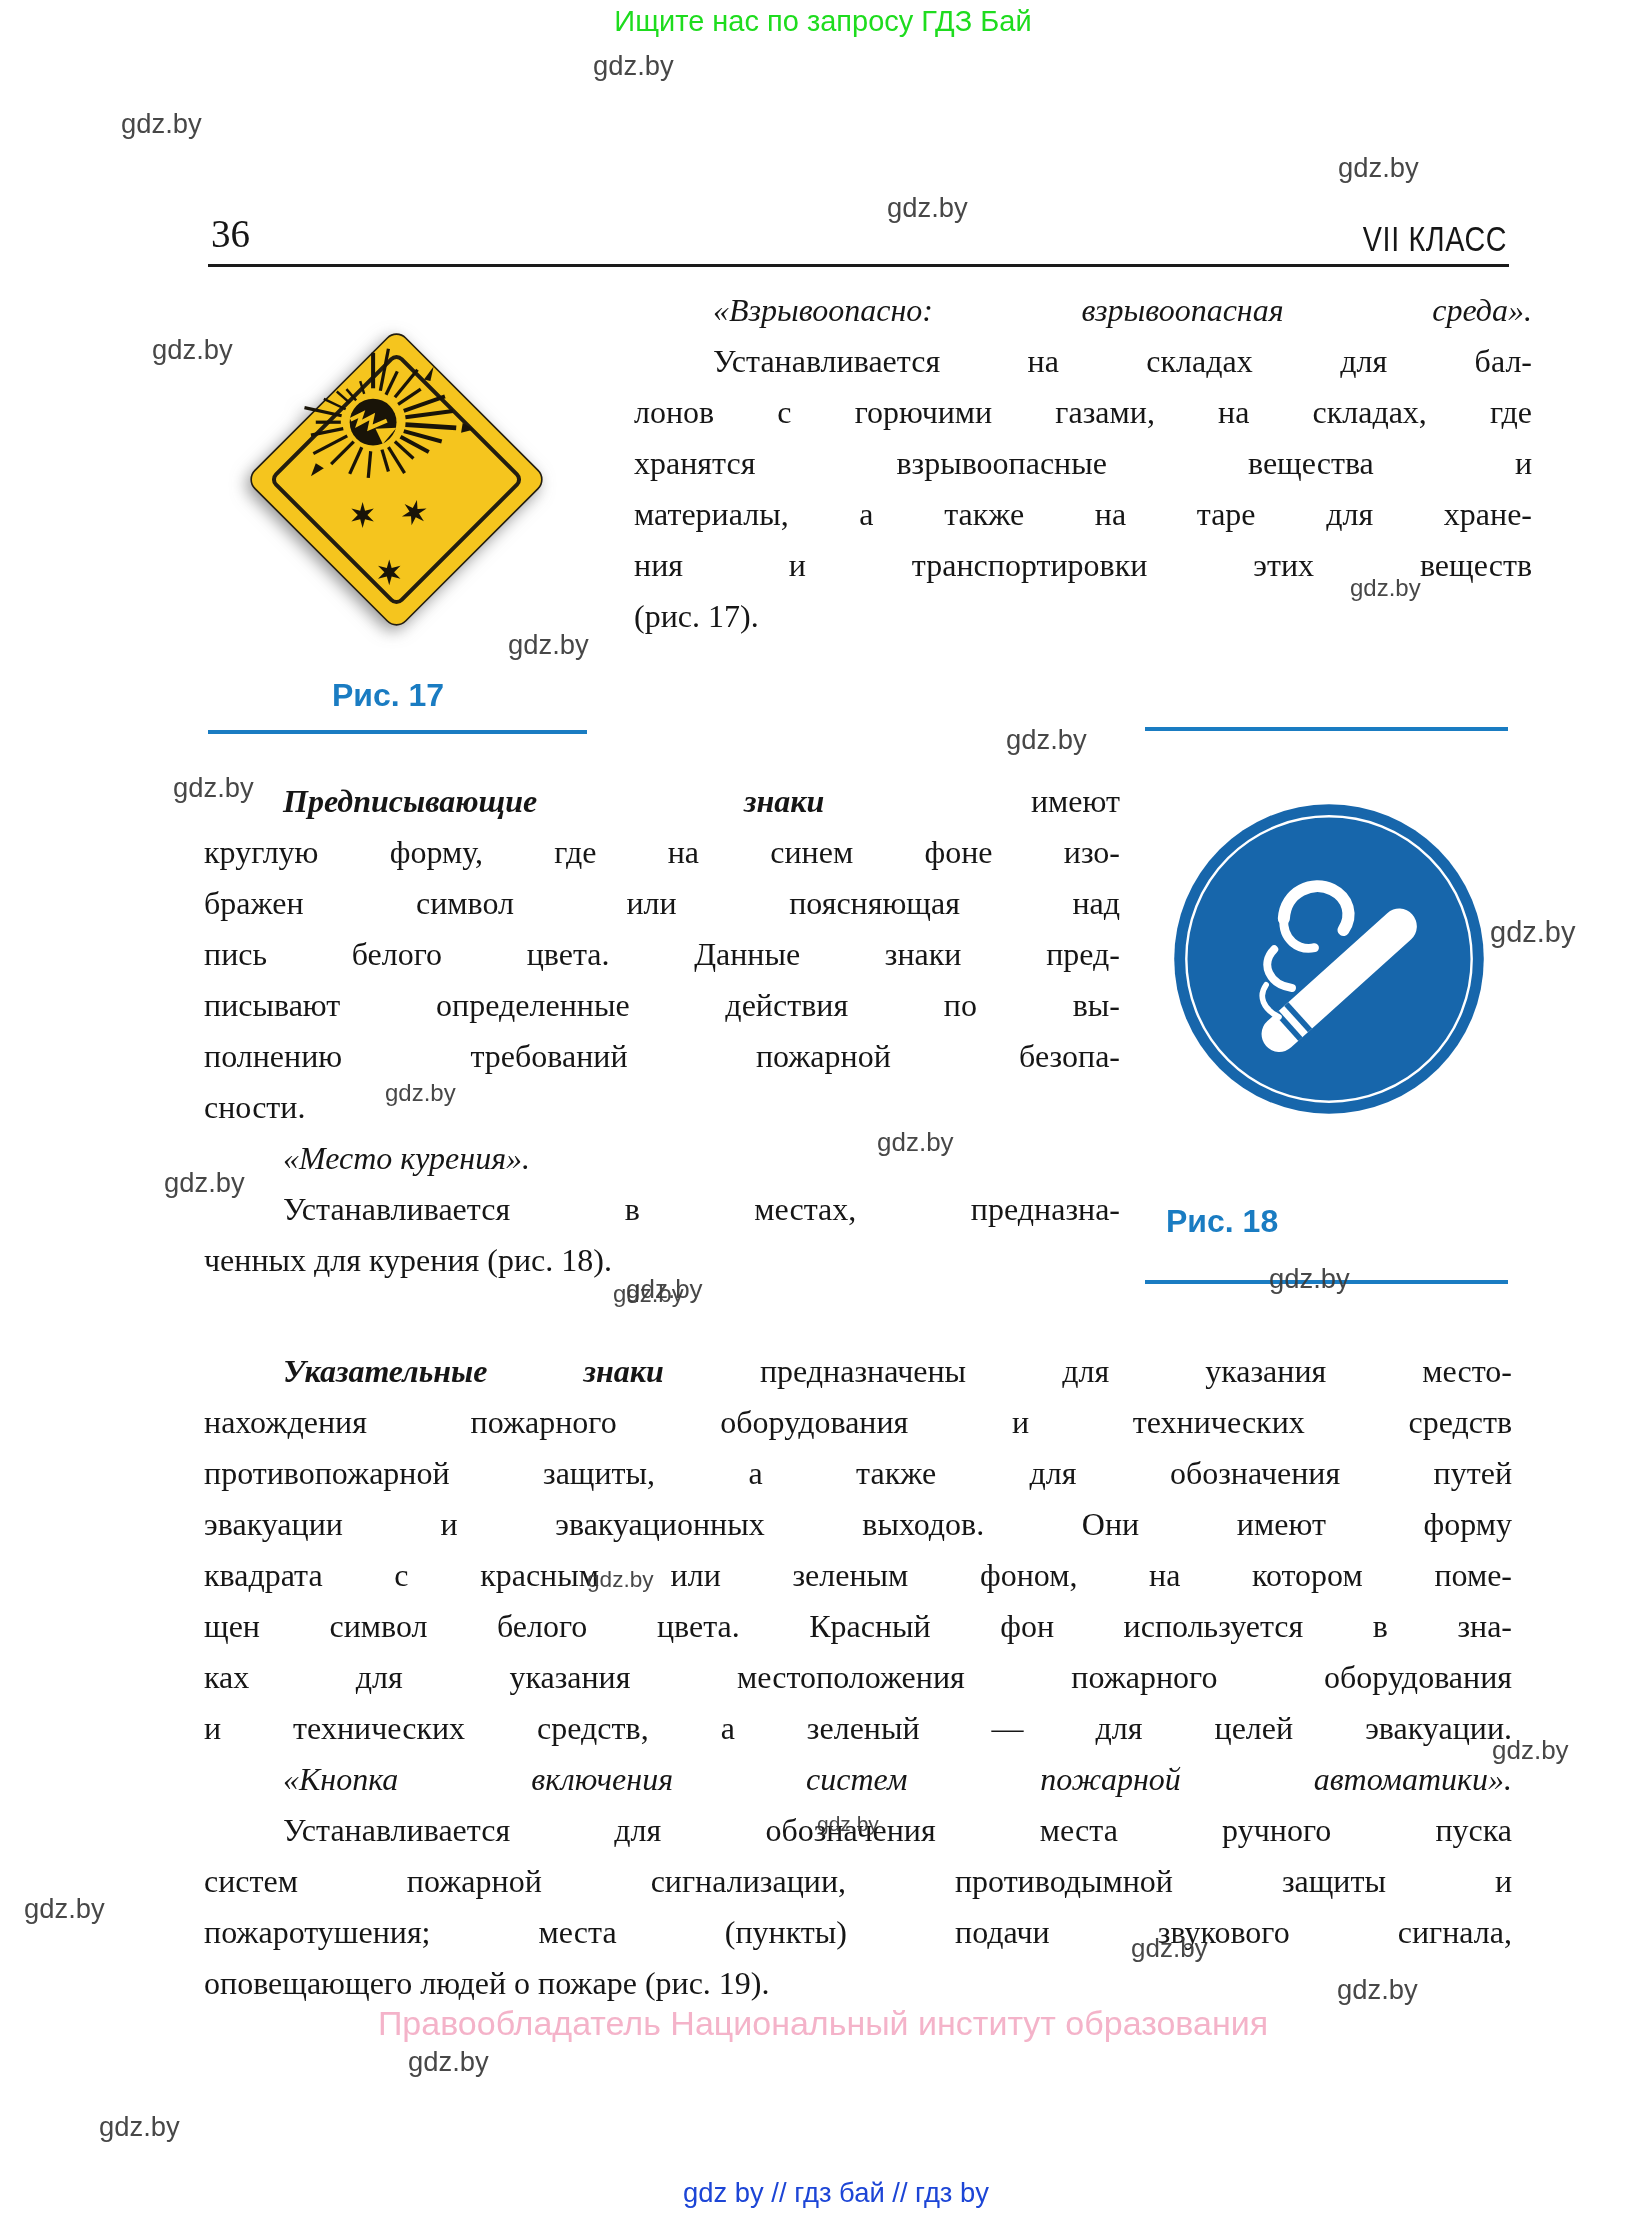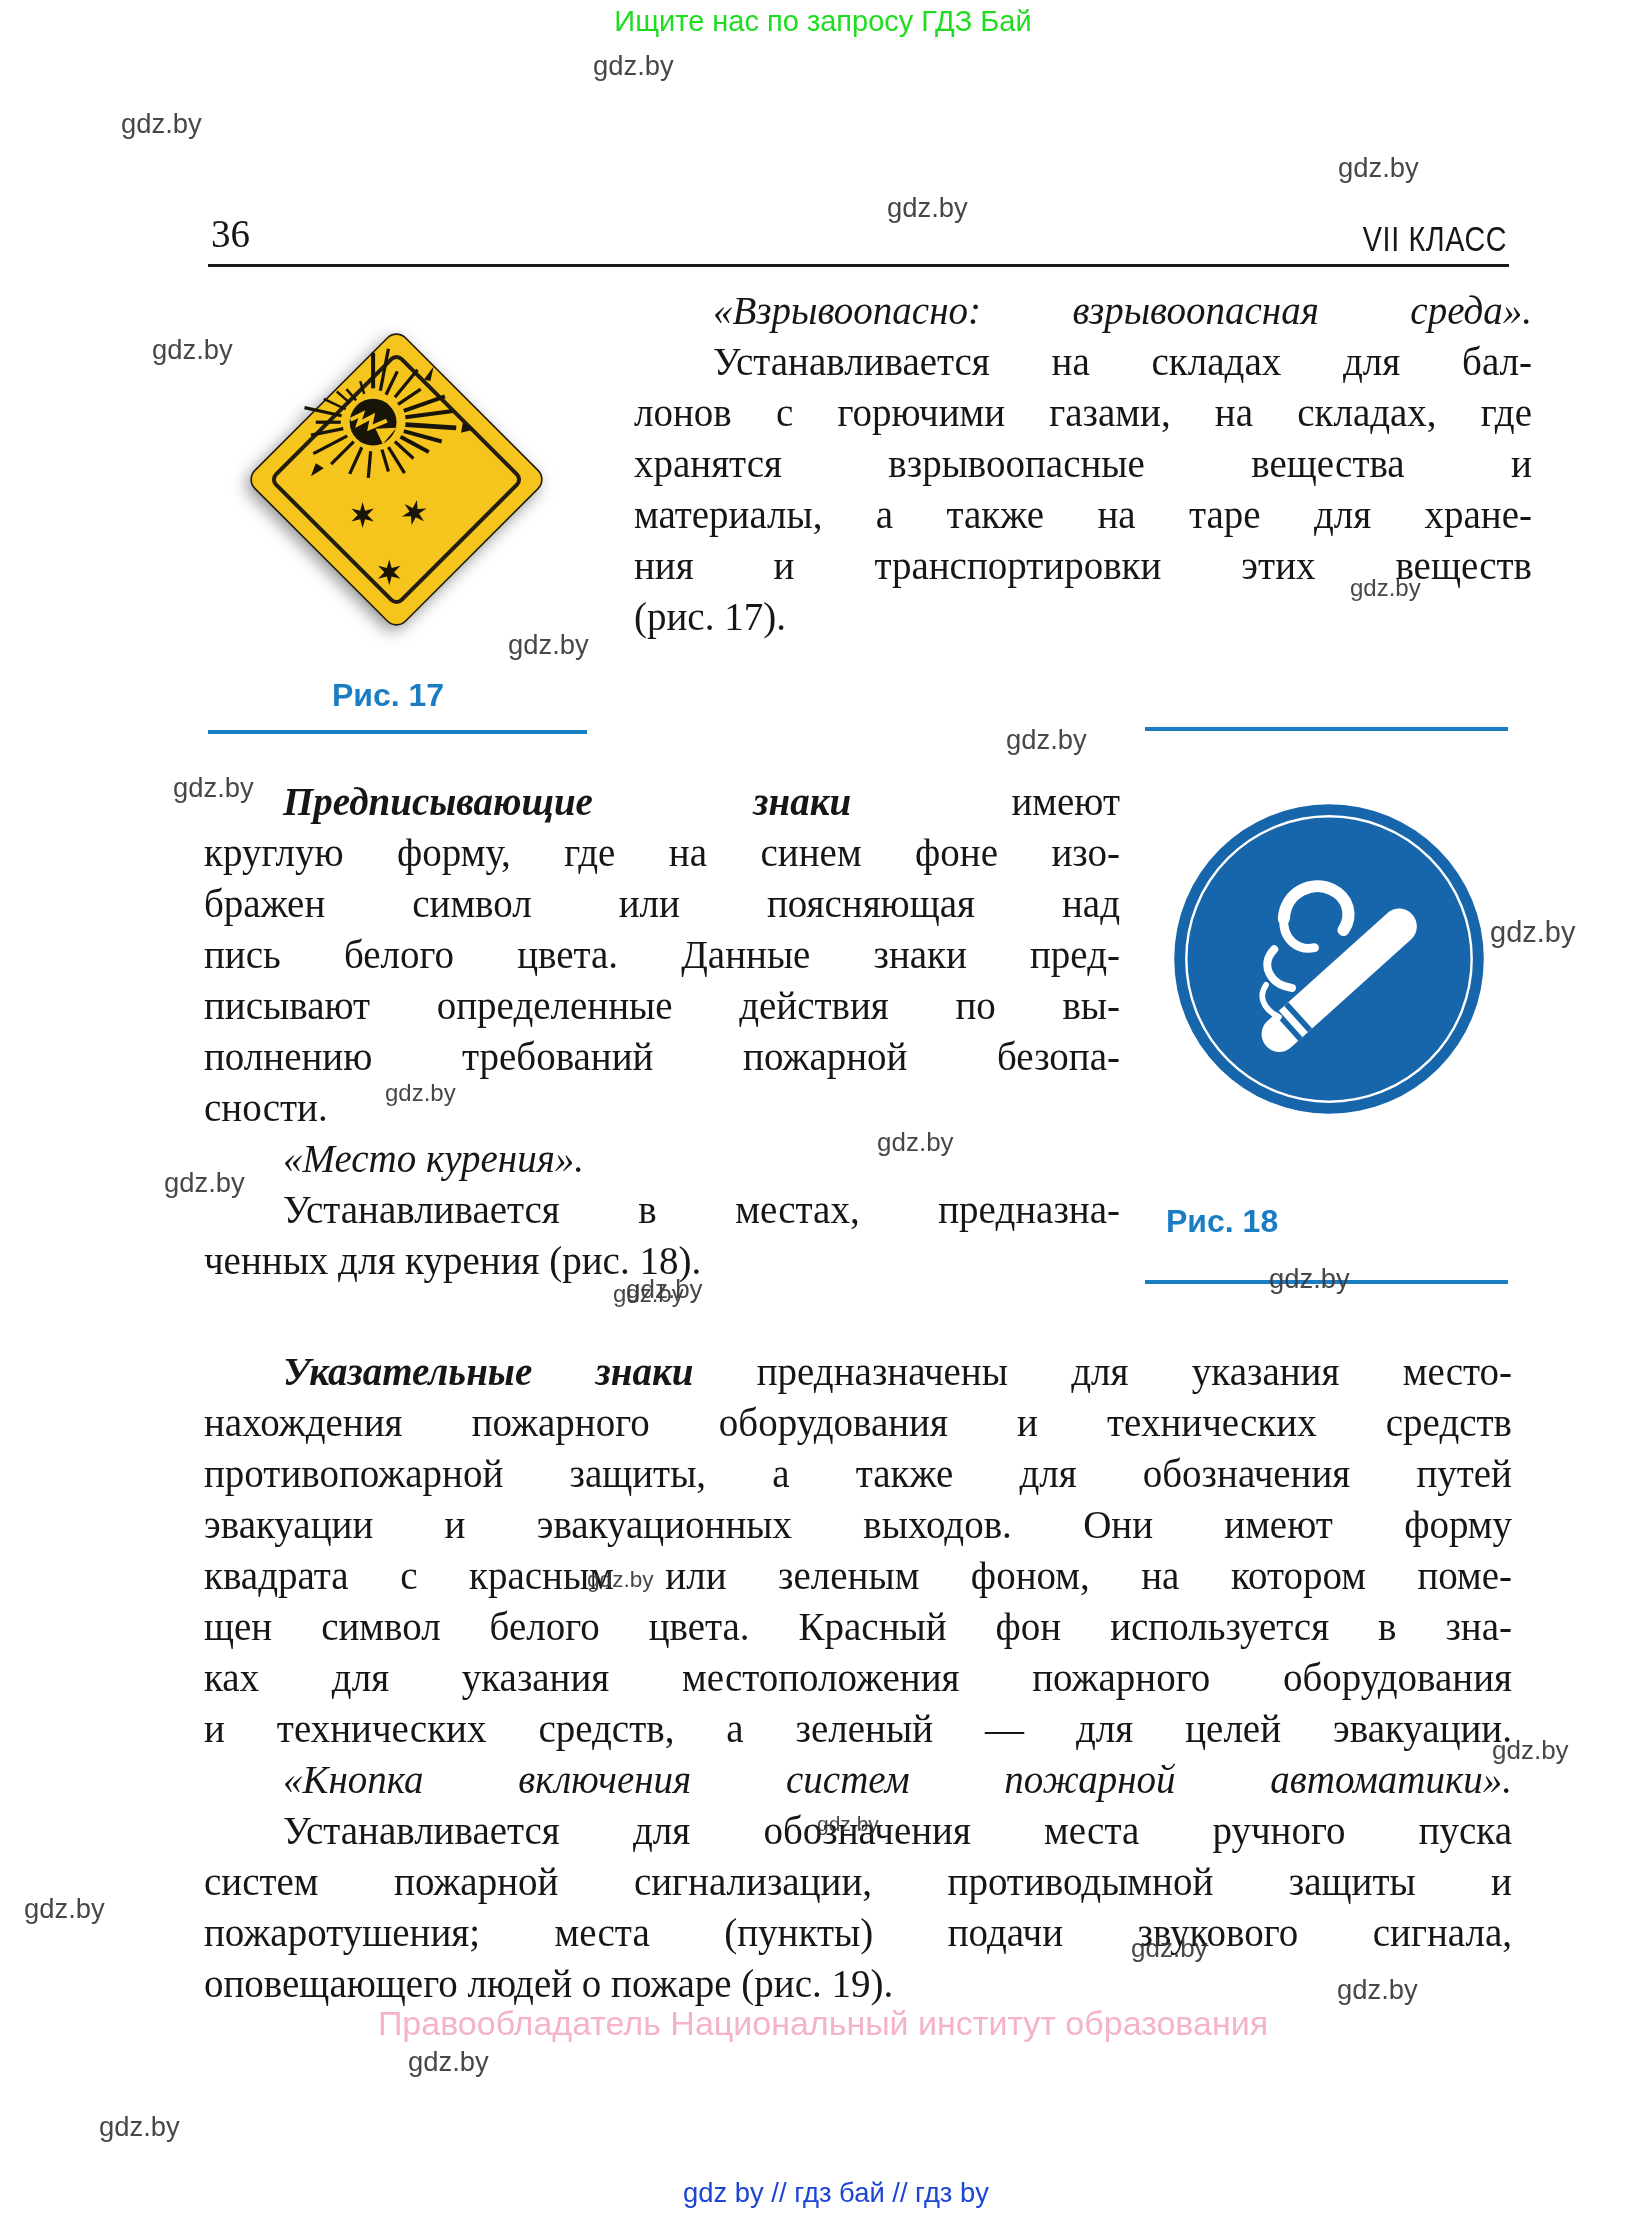--- a/index.html
+++ b/index.html
@@ -29,21 +29,21 @@
           filter:drop-shadow(-4px 5.6px 8px rgba(70,70,70,.55));}
   .fig17-caption{position:absolute;left:227px;top:677px;width:322px;text-align:center;
           font-family:"Liberation Sans",sans-serif;font-weight:bold;font-size:32px;color:var(--caption-blue);}
   .fig17-rule{position:absolute;left:208px;top:730px;width:379px;height:4px;background:var(--caption-blue);}
   .fig18-rule-top{position:absolute;left:1145px;top:727px;width:363px;height:4px;background:var(--caption-blue);}
   .sign18{position:absolute;left:1171px;top:801px;width:316px;height:316px;}
   .fig18-caption{position:absolute;left:1166px;top:1203px;width:322px;
           font-family:"Liberation Sans",sans-serif;font-weight:bold;font-size:32px;color:var(--caption-blue);}
   .fig18-rule-bottom{position:absolute;left:1145px;top:1280px;width:363px;height:4px;background:var(--caption-blue);}
   
-  .col{position:absolute;font-size:39px;line-height:51px;}
+  .col{position:absolute;font-size:32px;line-height:51px;}
   .col-1{left:634px;top:285px;width:898px;}
   .col-2{left:204px;top:776px;width:916px;}
   .col-3{left:204px;top:1346px;width:1308px;}
   .line{text-align:justify;}
   .jl{text-align-last:justify;}
   .ll{text-align-last:left;}
   .ind{text-indent:79px;}
   .it{font-style:italic;}
   .bt{font-weight:bold;font-style:italic;}
 </style>

